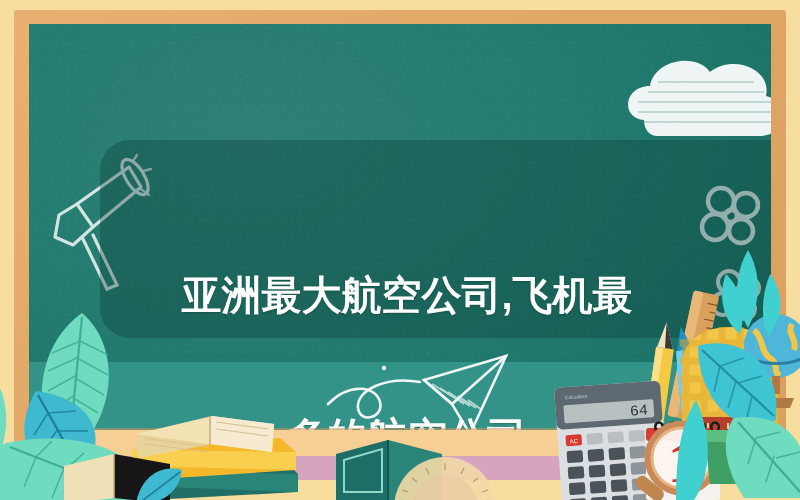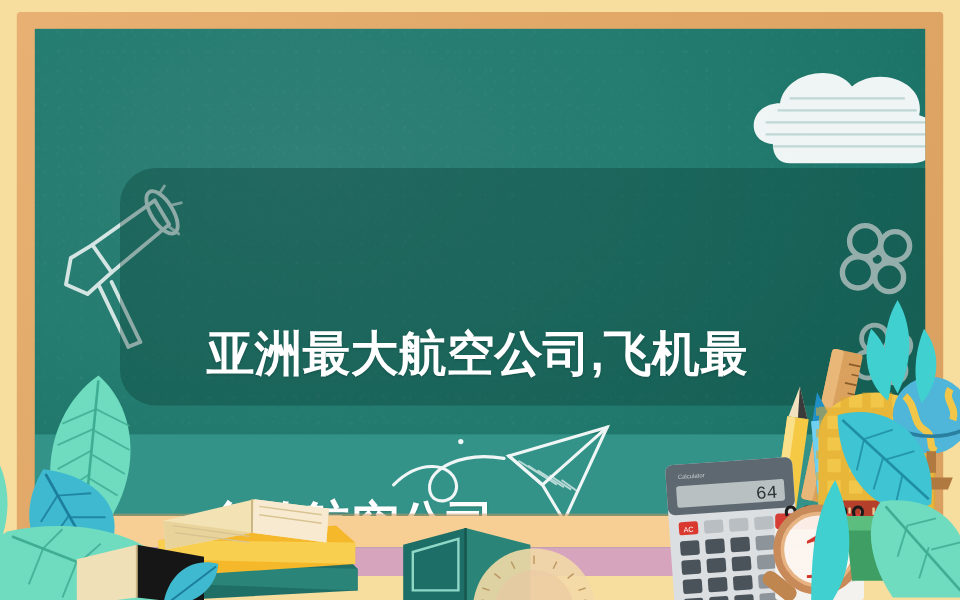--- a/index.html
+++ b/index.html
@@ -6,20 +6,21 @@
     margin: 0;
     padding: 0;
     background: #ffffff;
   }
   #stage {
     position: relative;
     width: 800px;
     height: 500px;
     overflow: hidden;
     font-family: "Liberation Sans", "DejaVu Sans", sans-serif;
+    text-align: center;
   }
 
   
   .page-bg {
     position: absolute;
     inset: 0;
     background: #f7dd9e;
   }
 
   

